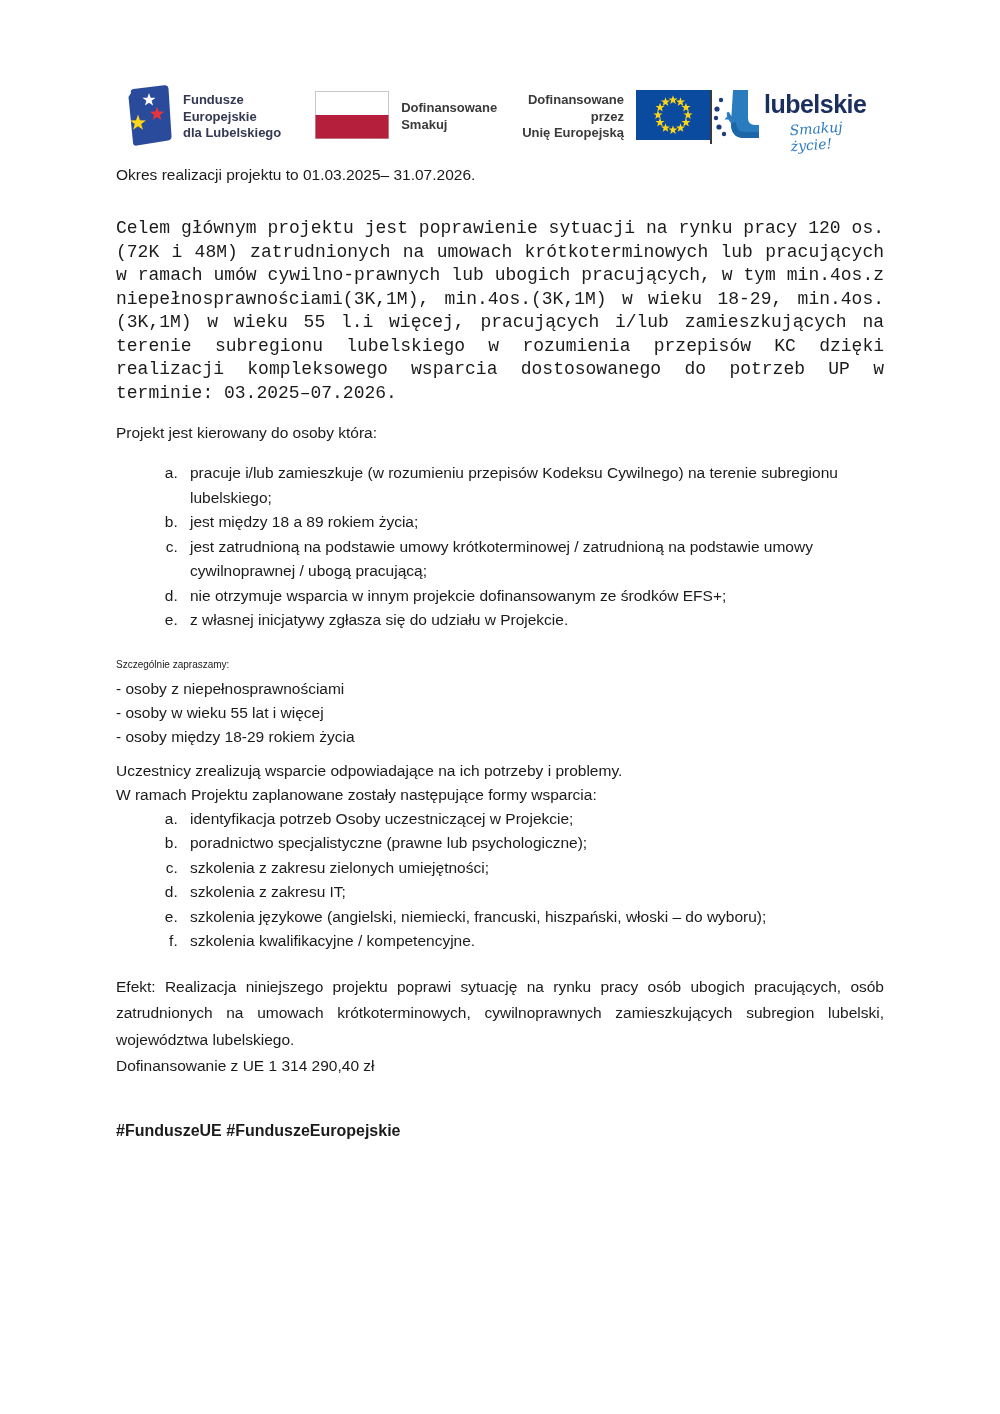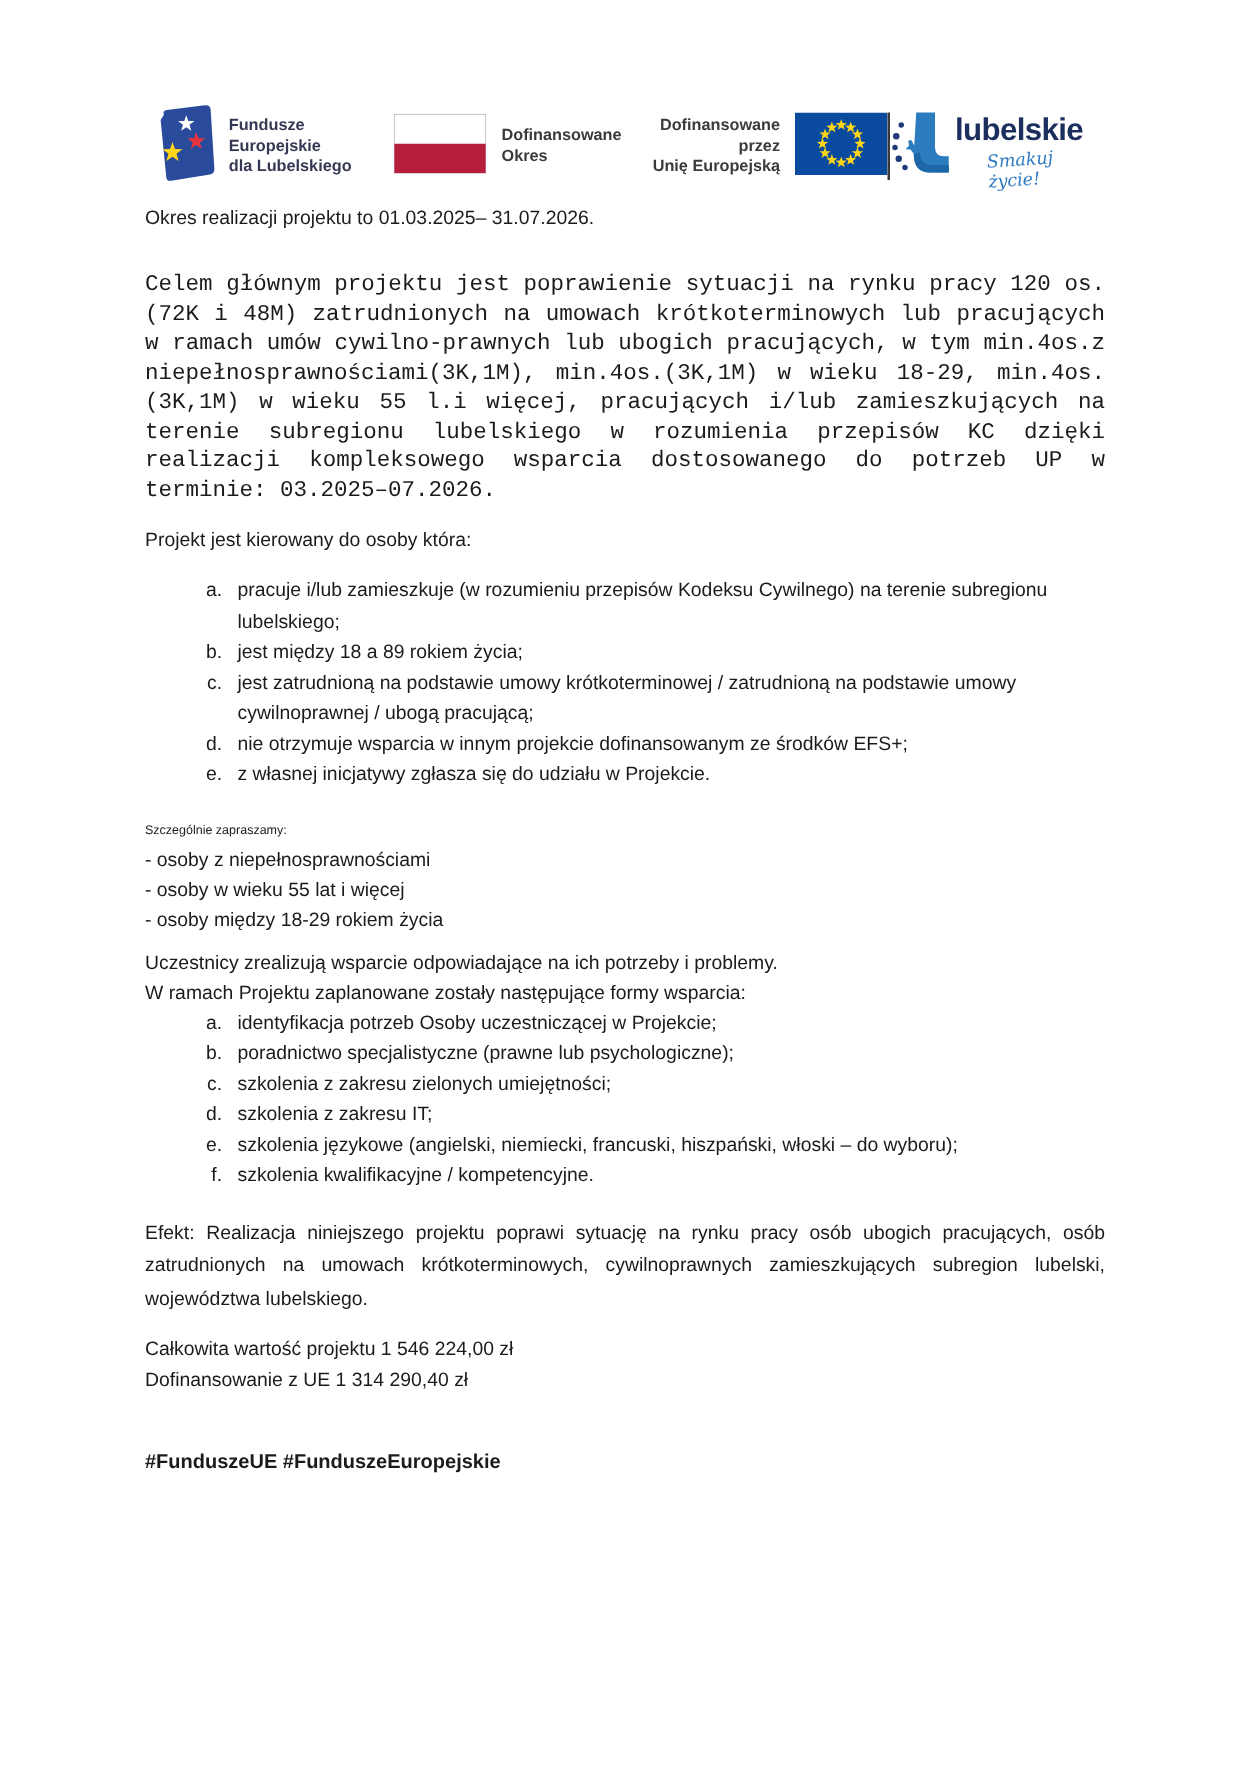--- a/index.html
+++ b/index.html
@@ -147,21 +147,21 @@
 
     <div class="logo-block">
       <span>
         <svg width="74" height="48" viewBox="0 0 74 48" aria-hidden="true">
           <rect x="0.5" y="0.5" width="73" height="47" fill="#ffffff" stroke="#c9c9c9"></rect>
           <rect x="0.5" y="24" width="73" height="23.5" fill="#b51f3c"></rect>
         </svg>
       </span>
       <div class="pl-text">
         <span>Dofinansowane</span>
-        <span>Okres</span>
+        <span>Smakuj</span>
       </div>
     </div>
 
     <div class="logo-block">
       <div class="eu-text">
         <span>Dofinansowane przez</span>
         <span>Unię Europejską</span>
       </div>
       <span>
         <svg width="74" height="50" viewBox="0 0 74 50" aria-hidden="true">
@@ -238,20 +238,19 @@
       <li>identyfikacja potrzeb Osoby uczestniczącej w Projekcie;</li>
       <li>poradnictwo specjalistyczne (prawne lub psychologiczne);</li>
       <li>szkolenia z zakresu zielonych umiejętności;</li>
       <li>szkolenia z zakresu IT;</li>
       <li>szkolenia językowe (angielski, niemiecki, francuski, hiszpański, włoski – do wyboru);</li>
       <li>szkolenia kwalifikacyjne / kompetencyjne.</li>
     </ol>
 
     <p class="effect">Efekt: Realizacja niniejszego projektu poprawi sytuację na rynku pracy osób ubogich pracujących, osób zatrudnionych na umowach krótkoterminowych, cywilnoprawnych zamieszkujących subregion lubelski, województwa lubelskiego.</p>
 
-    <p class="total-line">Całkowita wartość projektu 1 546 224,00 zł</p>
     <p class="funding-line">Dofinansowanie z UE 1 314 290,40 zł</p>
 
     <p class="hashtags">#FunduszeUE #FunduszeEuropejskie</p>
 
   </main>
 
 </div>
 
 </body></html>

